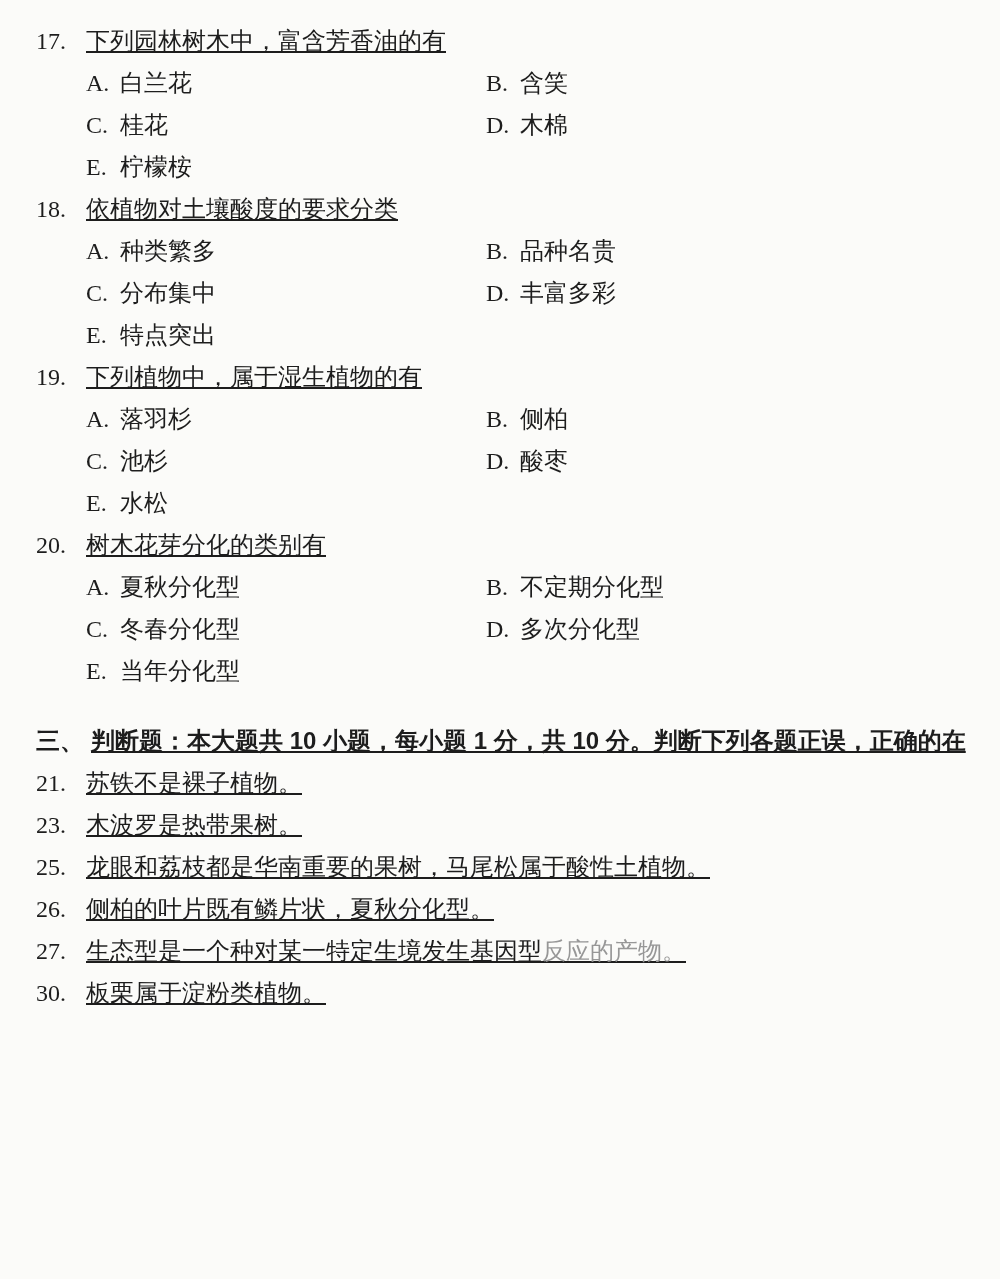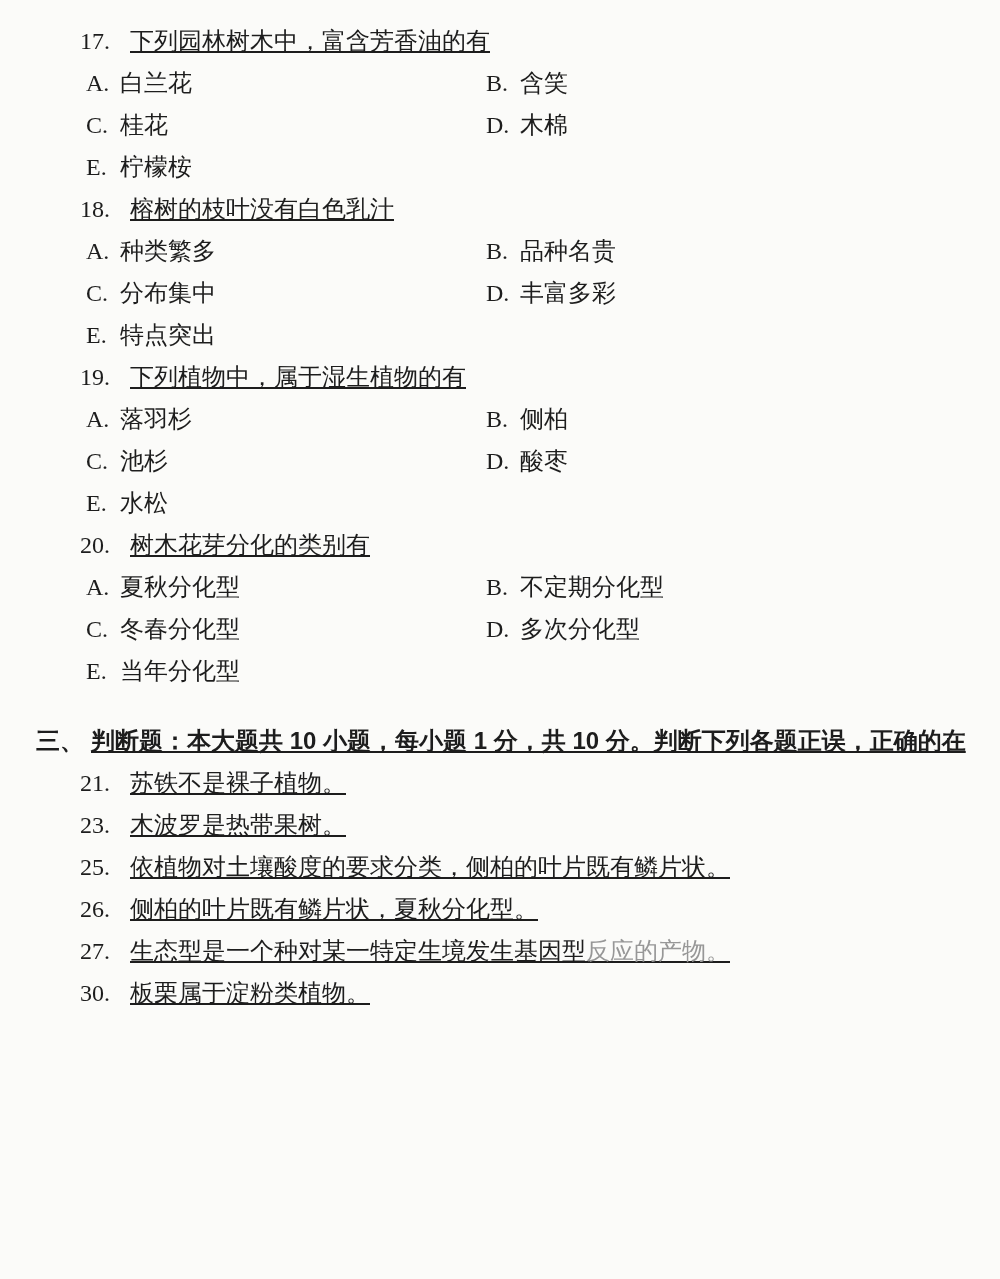--- a/index.html
+++ b/index.html
@@ -7,21 +7,21 @@
   body {
     background:#fbfbf9;
     color:#1d1d1d;
     font-family:"Liberation Serif","DejaVu Serif",serif;
     font-size:24px;
     overflow:hidden;
     --faint:#979797;
   }
   .page { padding:26px 30px 0 36px; width:1000px; }
   .row { display:flex; line-height:30px; margin-bottom:12px; }
-  .qnum { flex:0 0 50px;margin-left:44px; }
+  .qnum { flex:0 0 50px; }
   .qtext { flex:1; white-space:nowrap;text-decoration:underline; }
   .mc { margin-bottom:6px; }
   .opts-row { display:flex; padding-left:50px; line-height:30px; margin-bottom:12px; }
   .opt { display:flex; }
   .opt-col1 { width:400px; }
   .opt-label { display:inline-block; min-width:34px; }
   .sec {
     margin-top:40px;
     margin-bottom:8px;
     font-weight:700;
@@ -68,21 +68,21 @@
       <span class="opt opt-col1">
         <span class="opt-label">E.</span>
         <span class="opt-text">柠檬桉</span>
       </span>
     </div>
   </div>
 
   <div class="mc">
     <div class="row">
       <span class="qnum">18.</span>
-      <span class="qtext">榕树的枝叶没有白色乳汁</span>
+      <span class="qtext">依植物对土壤酸度的要求分类</span>
     </div>
     <div class="opts-row">
       <span class="opt opt-col1">
         <span class="opt-label">A.</span>
         <span class="opt-text">种类繁多</span>
       </span>
       <span class="opt">
         <span class="opt-label">B.</span>
         <span class="opt-text">品种名贵</span>
       </span>
@@ -182,21 +182,21 @@
     <div class="row">
       <span class="qnum">21.</span>
       <span class="qtext">苏铁不是裸子植物。</span>
     </div>
     <div class="row">
       <span class="qnum">23.</span>
       <span class="qtext">木波罗是热带果树。</span>
     </div>
     <div class="row">
       <span class="qnum">25.</span>
-      <span class="qtext">依植物对土壤酸度的要求分类，侧柏的叶片既有鳞片状。</span>
+      <span class="qtext">龙眼和荔枝都是华南重要的果树，马尾松属于酸性土植物。</span>
     </div>
     <div class="row">
       <span class="qnum">26.</span>
       <span class="qtext">侧柏的叶片既有鳞片状，夏秋分化型。</span>
     </div>
     <div class="row">
       <span class="qnum">27.</span>
       <span class="qtext"><span>生态型是一个种对某一特定生境发生基因型</span><span class="light">反应的产物。</span></span>
     </div>
     <div class="row">

